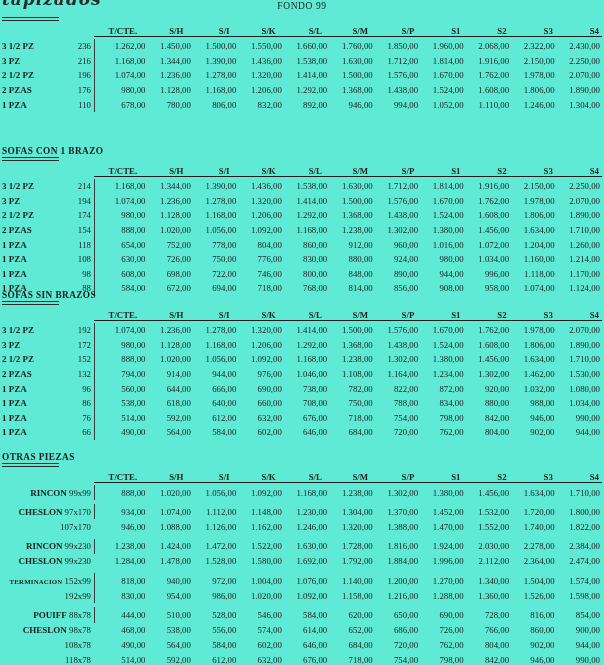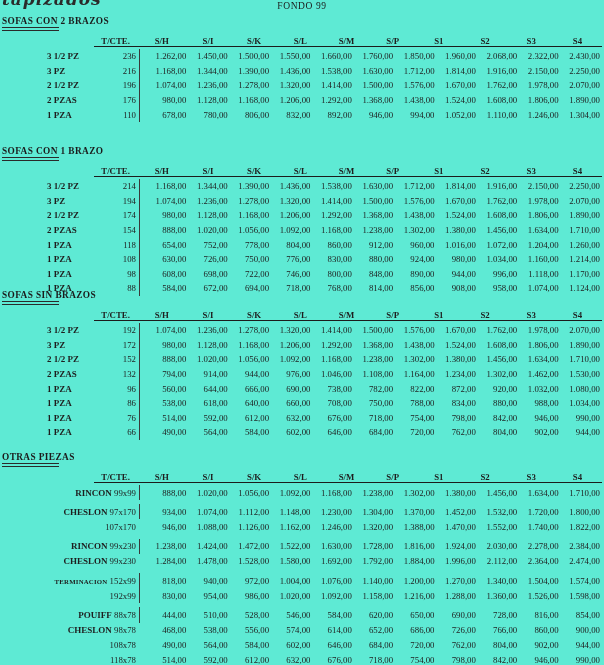--- a/index.html
+++ b/index.html
@@ -21,23 +21,23 @@
   }
   .section{position:absolute;left:2px;width:600px;}
   .sec-title{font-size:9.3px;font-weight:bold;letter-spacing:0.4px;line-height:10px;height:10px;color:#1b1b1b;}
   .sec-underline{width:57px;height:2px;border-top:1px solid #2a2a2a;border-bottom:1px solid #2a2a2a;margin-top:1px;}
   .hdr{display:flex;margin-top:3px;height:13px;}
   .hdr-spacer{width:92px;flex:none;}
   .hdr-cols{
     flex:1;display:grid;grid-template-columns:repeat(11,1fr);
     border-bottom:1.4px solid #1c1c1c;align-items:end;
   }
-  .hdr-col{text-align:center;font-weight:bold;font-size:8.8px;padding-right:3px;white-space:nowrap;}
+  .hdr-col{text-align:right;font-weight:bold;font-size:8.8px;padding-right:3px;white-space:nowrap;}
   .rows{margin-top:2px;}
-  .row{display:flex;align-items:center;margin-left:45px;}
+  .row{display:flex;align-items:center;}
   .row.gap{margin-top:4px;}
   .cell-label{width:62px;flex:none;font-weight:bold;font-size:9px;white-space:nowrap;}
   .cell-size{width:30px;flex:none;text-align:right;font-size:8.8px;padding-right:3px;box-sizing:border-box;}
   .cell-wide{width:92px;flex:none;text-align:right;font-size:8.8px;white-space:nowrap;padding-right:3px;box-sizing:border-box;}
   .cell-wide .nm{font-weight:bold;font-size:9px;}
   .cell-wide .nm.small{font-size:6.8px;letter-spacing:0.2px;}
   .prices{
     flex:1;display:grid;grid-template-columns:repeat(11,1fr);
     align-self:stretch;align-items:center;border-left:1px solid transparent;padding-left:7px;
   }
@@ -47,21 +47,20 @@
 </head>
 <body>
 
 <div class="page">
   <div class="logo-clip">
     <span class="logo-text">tapizados</span>
   </div>
   <div class="doc-title">FONDO 99</div>
   <div id="sections">
       <div class="section" style="top: 16px;">
-        <div class="sec-title">SOFAS CON 2 BRAZOS</div>
         <div class="sec-underline"></div>
         <div class="hdr">
           <div class="hdr-spacer"></div>
           <div class="hdr-cols">
             <div class="hdr-col">T/CTE.</div>
             <div class="hdr-col">S/H</div>
             <div class="hdr-col">S/I</div>
             <div class="hdr-col">S/K</div>
             <div class="hdr-col">S/L</div>
             <div class="hdr-col">S/M</div>

